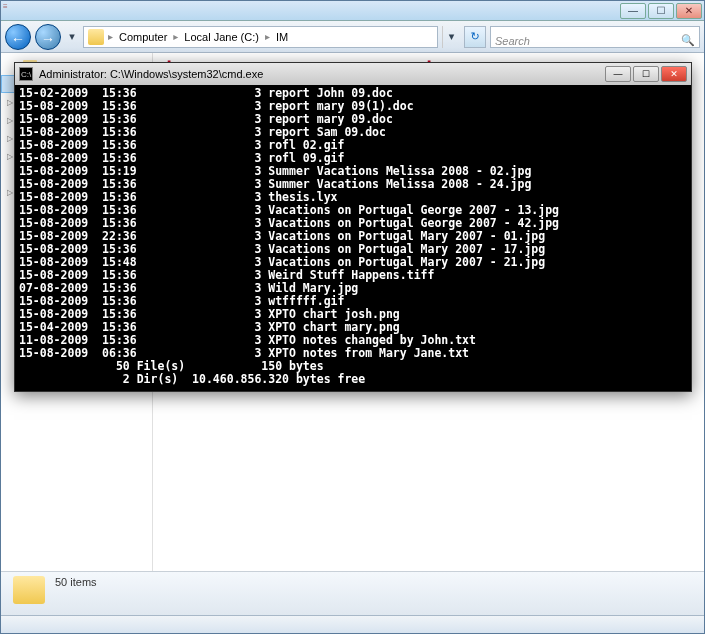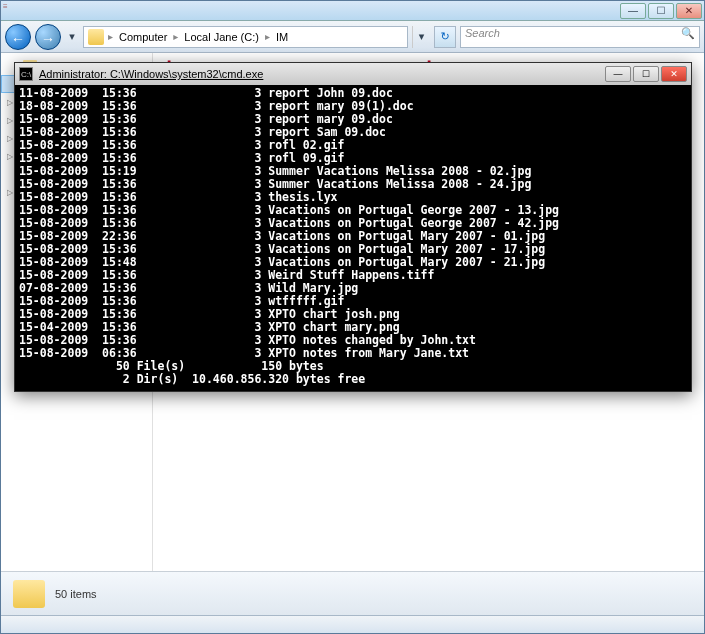--- a/index.html
+++ b/index.html
@@ -14,21 +14,21 @@
   .navbar { height: 32px; background: linear-gradient(#f0f4f8,#d8e4f0); border-bottom: 1px solid #a8b8c8; display: flex; align-items: center; padding: 0 4px; gap: 4px; }
   .nav-btn { width: 26px; height: 26px; border-radius: 50%; background: radial-gradient(circle at 30% 30%, #88c8ff, #0060c0); border: 1px solid #004080; display: flex; align-items: center; justify-content: center; color: #fff; font-size: 14px; cursor: pointer; }
   .nav-btn.fwd { background: radial-gradient(circle at 30% 30%, #a8d8ff, #4080b0); }
   .nav-drop { width: 14px; height: 20px; display: flex; align-items: center; justify-content: center; color: #345; cursor: pointer; }
   .breadcrumb { flex: 1; height: 22px; background: #fff; border: 1px solid #a8b8c8; display: flex; align-items: center; padding: 0 4px; gap: 2px; font-size: 11px; }
   .bc-icon { width: 16px; height: 16px; background: linear-gradient(#ffe8a0,#f0c850); border-radius: 2px; }
   .bc-sep { color: #888; font-size: 10px; padding: 0 2px; }
   .bc-item { color: #000; cursor: pointer; padding: 0 2px; }
   .bc-drop { width: 18px; height: 22px; border-left: 1px solid #ccc; display:flex; align-items:center; justify-content:center; color:#345; cursor:pointer;}
   .refresh { width: 22px; height: 22px; background: linear-gradient(#e8f4ff,#c8e0f0); border: 1px solid #a8b8c8; display:flex; align-items:center; justify-content:center; color:#0060c0; cursor:pointer;}
-  .searchbox { width: 240px; height: 22px; background: #fff; border: 1px solid #a8b8c8; display:flex; align-items:flex-start; padding: 0 4px; color:#888; font-style: italic; position: relative;}
+  .searchbox { width: 210px; height: 22px; background: #fff; border: 1px solid #a8b8c8; display:flex; align-items:flex-end; padding: 0 4px; color:#888; font-style: italic; position: relative;}
   .searchbox .mag { position:absolute; right:4px; color:#4a8; font-style:normal;}
 
   .content { display: flex; height: calc(100% - 20px - 32px - 44px - 18px); background: #fff; }
   .sidebar { width: 152px; border-right: 1px solid #e0e0e0; padding: 4px 0; overflow: hidden; }
   .side-item { display:flex; align-items:center; height:18px; padding-left: 22px; gap:4px; font-size:11px; color:#000; cursor:pointer; white-space:nowrap; overflow:hidden;}
   .side-item .folder-ico { width:14px; height:12px; background: linear-gradient(#ffe8a0,#f0c850); border-radius:1px; flex-shrink:0;}
   .side-item.sel { background: #cde8ff; border:1px solid #7ac0f8; padding-left:21px; height:18px;}
   .side-item .tri { position:absolute; left:6px; font-size:8px; color:#888;}
   .side-item { position:relative;}
 
@@ -37,29 +37,29 @@
   .file-item { display:flex; align-items:center; height:18px; gap:4px; font-size:11px; color:#000; cursor:pointer; width: 260px; white-space:nowrap; overflow:hidden;}
   .file-ico { width:16px; height:16px; flex-shrink:0; display:flex; align-items:center; justify-content:center;}
   .ico-irfan::before { content:"✱"; color:#c00020; font-size:14px; font-weight:bold;}
   .ico-doc { background:#fff; border:1px solid #aac; position:relative;}
   .ico-doc::after{content:"≡"; font-size:8px; color:#88a; position:absolute; top:1px; left:2px;}
   .ico-pdf { background:#fff; border:1px solid #c88;}
   .ico-pdf::after{content:"≡"; font-size:8px; color:#a66; position:absolute; top:1px; left:2px;}
   .ico-vid { background:#eef; border:1px solid #aac;}
 
   .statusbar-spacer { height:18px; background: linear-gradient(#f0f4f8,#d8e4f0); border-top:1px solid #a8b8c8;}
-  .details { height:44px; background: linear-gradient(#f4f8fc,#e0e8f0); border-top:1px solid #c8d0d8; display:flex; align-items:center; padding:4px 12px; gap:10px;}
+  .details { height:44px; background: linear-gradient(#f4f8fc,#e0e8f0); border-top:1px solid #c8d0d8; display:flex; padding:4px 12px; gap:10px;}
   .details .big-folder { width:32px; height:28px; background: linear-gradient(#ffe8a0,#f0c850); border-radius:3px;}
   .details .dtext { font-size:11px; color:#333;}
 
   
   .cmd { position:absolute; top:62px; left:14px; width:678px; height:330px; background:#000; border:1px solid #303030; box-shadow: 0 4px 16px rgba(0,0,0,0.5);}
   .cmd-titlebar { height:22px; background: linear-gradient(#e8e8e8,#c8c8c8); display:flex; align-items:center; padding:0 4px; gap:6px;}
   .cmd-ico { width:14px; height:14px; background:#000; border:1px solid #888; font-size:8px; color:#ccc; display:flex; align-items:center; justify-content:center;}
-  .cmd-title { flex:1; font-size:11px; color:#000;text-decoration:underline;}
+  .cmd-title { flex:1; font-size:11px; color:#000;}
   .cmd-btns { display:flex; gap:2px;}
   .cmd-btn { width:26px; height:16px; border:1px solid #888; border-radius:2px; background:linear-gradient(#f0f0f0,#d0d0d0); font-size:9px; display:flex; align-items:center; justify-content:center; cursor:pointer;}
   .cmd-btn.close { background: linear-gradient(#ff7060,#d04030); color:#fff;}
   .cmd-body { font-family: "Lucida Console", Consolas, monospace; font-size:11.5px; line-height:13px; color:#fff; background:#000; padding:2px 4px; height:calc(100% - 22px); overflow:hidden; white-space:pre;}
   .cmd-body b { font-weight:bold;}
 </style>
 </head>
 <body>
 
 <div class="explorer">
@@ -226,38 +226,38 @@
 <div class="cmd">
   <div class="cmd-titlebar">
     <div class="cmd-ico">C:\</div>
     <div class="cmd-title">Administrator: C:\Windows\system32\cmd.exe</div>
     <div class="cmd-btns">
       <div class="cmd-btn">—</div>
       <div class="cmd-btn">☐</div>
       <div class="cmd-btn close">✕</div>
     </div>
   </div>
-  <div class="cmd-body" id="cmdbody"><b>11-08-2009  15:36                 3 report John 09.doc</b>
-<b>18-08-2009  15:36                 3 report mary 09(1).doc</b>
+  <div class="cmd-body" id="cmdbody"><b>15-02-2009  15:36                 3 report John 09.doc</b>
+<b>15-08-2009  15:36                 3 report mary 09(1).doc</b>
 <b>15-08-2009  15:36                 3 report mary 09.doc</b>
 <b>15-08-2009  15:36                 3 report Sam 09.doc</b>
 <b>15-08-2009  15:36                 3 rofl 02.gif</b>
 <b>15-08-2009  15:36                 3 rofl 09.gif</b>
 <b>15-08-2009  15:19                 3 Summer Vacations Melissa 2008 - 02.jpg</b>
 <b>15-08-2009  15:36                 3 Summer Vacations Melissa 2008 - 24.jpg</b>
 <b>15-08-2009  15:36                 3 thesis.lyx</b>
 <b>15-08-2009  15:36                 3 Vacations on Portugal George 2007 - 13.jpg</b>
 <b>15-08-2009  15:36                 3 Vacations on Portugal George 2007 - 42.jpg</b>
 <b>15-08-2009  22:36                 3 Vacations on Portugal Mary 2007 - 01.jpg</b>
 <b>15-08-2009  15:36                 3 Vacations on Portugal Mary 2007 - 17.jpg</b>
 <b>15-08-2009  15:48                 3 Vacations on Portugal Mary 2007 - 21.jpg</b>
 <b>15-08-2009  15:36                 3 Weird Stuff Happens.tiff</b>
 <b>07-08-2009  15:36                 3 Wild Mary.jpg</b>
 <b>15-08-2009  15:36                 3 wtfffff.gif</b>
 <b>15-08-2009  15:36                 3 XPTO chart josh.png</b>
 <b>15-04-2009  15:36                 3 XPTO chart mary.png</b>
-<b>15-08-2009  15:36                 3 XPTO notes changed by John.txt</b>
+<b>11-08-2009  15:36                 3 XPTO notes changed by John.txt</b>
 <b>15-08-2009  06:36                 3 XPTO notes from Mary Jane.txt</b>
 <b>              50 File(s)           150 bytes</b>
 <b>               2 Dir(s)  10.460.856.320 bytes free</b>
 
 </div>
 </div>
 
 </body></html>

